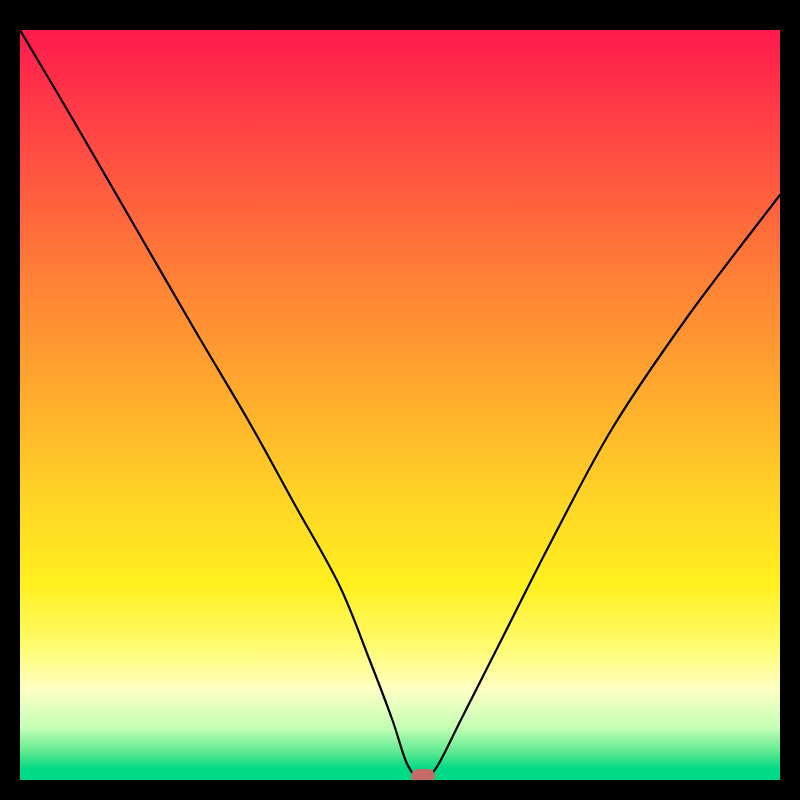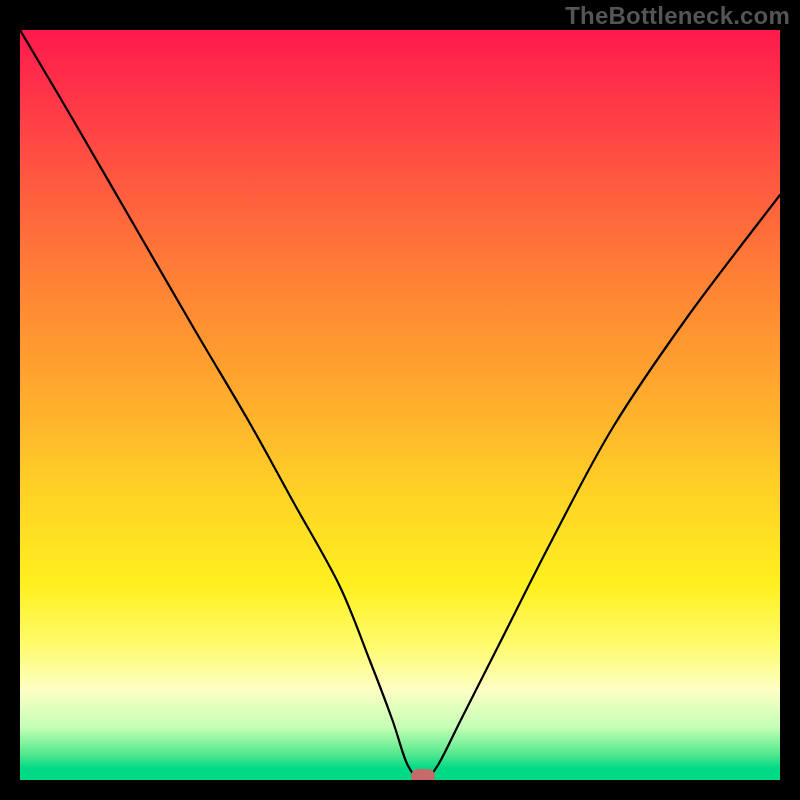--- a/index.html
+++ b/index.html
@@ -67,21 +67,20 @@
     height: 14px;
     border-radius: 7px;
     background: #c76b68;
     transform: translate(-50%, -50%);
   }
 </style>
 </head>
 <body>
 
 <div class="frame">
-  <div class="watermark">TheBottleneck.com</div>
 
   <div class="plot">
     <div class="gradient"></div>
 
     <svg class="curve" viewBox="0 0 760 750" preserveAspectRatio="none">
       <path id="curve-path" d="M 0 0 C 8.9 15.0, 34.2 57.5, 53.2 90.0 C 72.2 122.5, 93.7 160.0, 114.0 195.0 C 134.3 230.0, 155.8 267.5, 174.8 300.0 C 193.8 332.5, 211.5 361.3, 228.0 390.0 C 244.5 418.8, 258.4 445.0, 273.6 472.5 C 288.8 500.0, 306.5 528.8, 319.2 555.0 C 331.9 581.3, 340.7 607.5, 349.6 630.0 C 358.5 652.5, 366.1 672.5, 372.4 690.0 C 378.7 707.5, 382.5 725.0, 387.6 735.0 C 392.7 745.0, 397.7 750.0, 402.8 750.0 C 407.9 750.0, 411.7 745.0, 418.0 735.0 C 424.3 725.0, 430.7 710.0, 440.8 690.0 C 450.9 670.0, 463.6 645.0, 478.8 615.0 C 494.0 585.0, 513.0 546.3, 532.0 510.0 C 551.0 473.8, 570.0 435.0, 592.8 397.5 C 615.6 360.0, 640.9 323.8, 668.8 285.0 C 696.7 246.3, 744.8 185.0, 760.0 165.0" fill="none" stroke="#000" stroke-width="2.2" stroke-linecap="round" stroke-linejoin="round"></path>
     </svg>
 
     <div id="marker" class="marker" style="left: 402.8px; top: 746px; background: rgb(199, 107, 104);"></div>
   </div>

